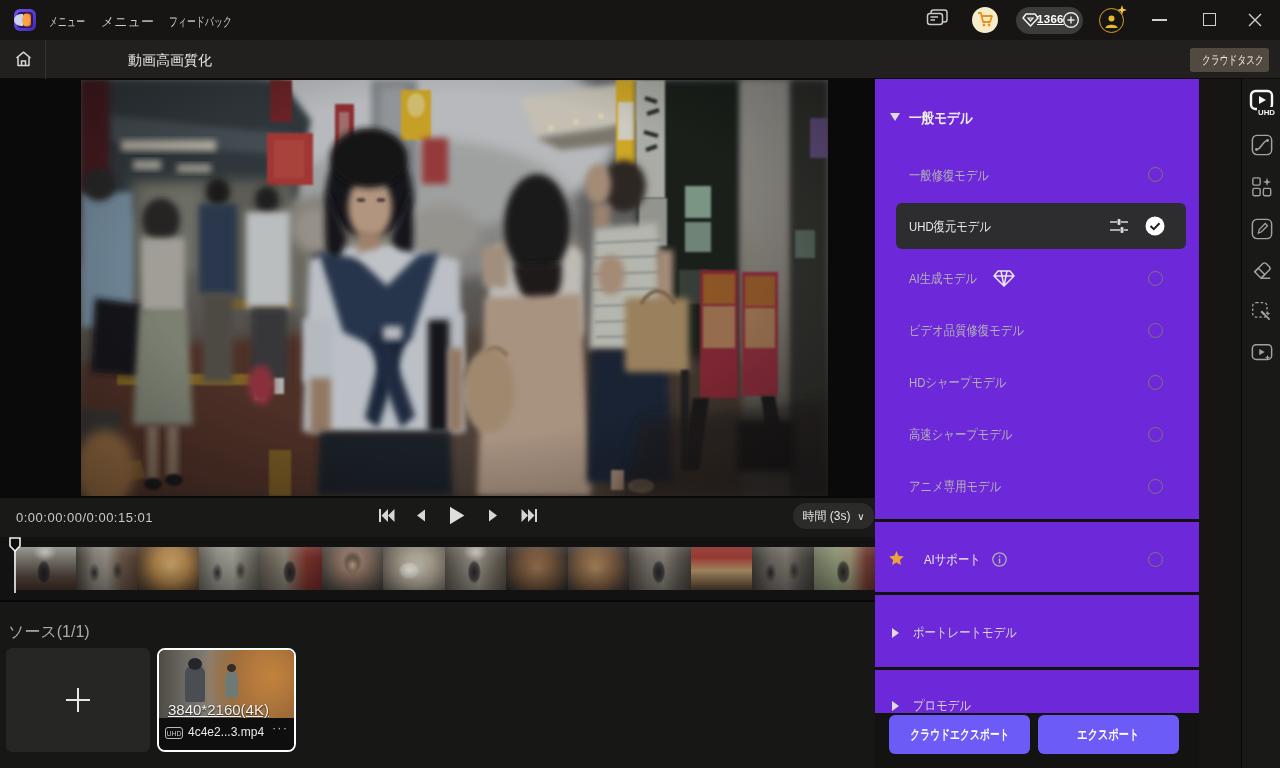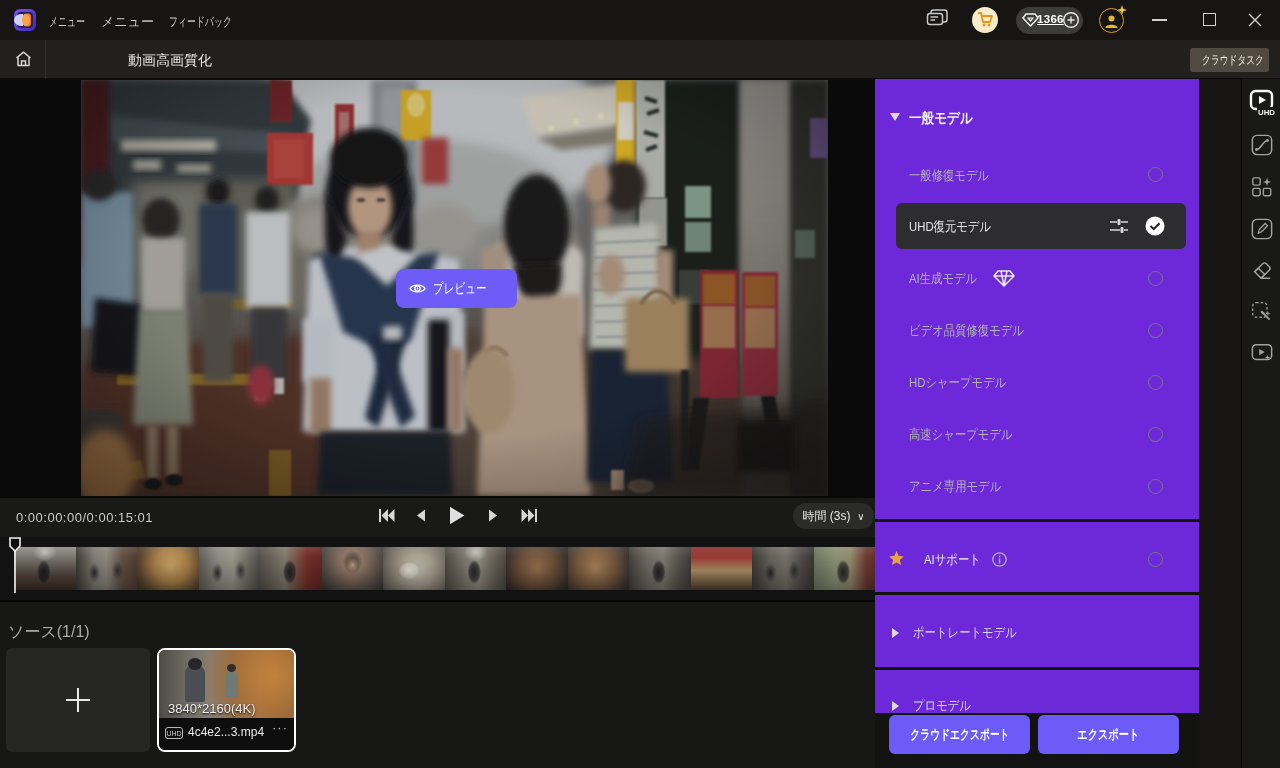--- a/index.html
+++ b/index.html
@@ -297,28 +297,20 @@
 <polygon points="306,248 326,258 297,348 284,338" fill="#1f2940" filter="url(#b3)"></polygon>
 <polygon points="304,248 286,258 320,348 334,336" fill="#232e46" filter="url(#b3)"></polygon>
 <rect x="302" y="246" width="19" height="14" rx="3" fill="#cfd1d5" filter="url(#b3)"></rect>
 <polygon points="239,352 369,352 372,416 236,416" fill="#1b202c" filter="url(#b3)"></polygon>
 <polygon points="560,340 747,320 747,416 540,416" fill="#241f1a" opacity="0.55" filter="url(#b6)"></polygon>
 
 <rect width="747" height="416" fill="url(#vig)"></rect>
 <rect width="747" height="416" fill="#14100d" opacity="0.12"></rect>
 </svg>
     </div>
-    <div id="previewbtn">
-      <svg width="17" height="13" viewBox="0 0 17 13">
-          <path d="M1 6.5 C3.5 2 13.5 2 16 6.5 C13.5 11 3.5 11 1 6.5 Z" stroke="#fff" stroke-width="1.4" fill="none"></path>
-          <circle cx="8.5" cy="6.5" r="2.6" stroke="#fff" stroke-width="1.4" fill="none"></circle>
-          <circle cx="8.5" cy="6.5" r="0.9" fill="#fff"></circle>
-        </svg>
-      <span style="display:inline-block;transform:scaleX(0.75);transform-origin:left center;white-space:nowrap;">プレビュー</span>
-    </div>
   </div>
   <div id="controls">
     <div id="timetext">0:00:00:00/0:00:15:01</div>
     <svg class="abs" style="left:378px;top:10px;" width="17" height="15" viewBox="0 0 17 15">
         <rect x="1" y="1" width="2" height="13" fill="#d6d6d6"></rect>
         <path d="M10 1 L3.5 7.5 L10 14 Z M16.5 1 L10 7.5 L16.5 14 Z" fill="#d6d6d6"></path>
       </svg>
     <svg class="abs" style="left:416px;top:11px;" width="10" height="13" viewBox="0 0 10 13">
         <path d="M9 0.5 L1 6.5 L9 12.5 Z" fill="#d6d6d6"></path>
       </svg>
@@ -378,21 +370,21 @@
       <svg class="abs" style="left:58px;top:38px;" width="28" height="28">
           <path d="M14 2 L14 26 M2 14 L26 14" stroke="#e8e8e8" stroke-width="2"></path>
         </svg>
     </div>
     <div id="vidtile">
       <div class="abs" style="left:0;top:0;width:135px;height:68px;background:radial-gradient(circle at 85% 38%,rgba(200,132,58,0.9) 0%,rgba(176,110,50,0.75) 32%,rgba(130,84,48,0) 62%),linear-gradient(90deg,#4e4a44 0%,#6e6a64 20%,#848076 38%,#7e7058 55%,#96805a 75%,#6e6048 100%);"></div>
       <div class="abs" style="left:26px;top:16px;width:20px;height:36px;background:#4a4e52;border-radius:7px 7px 2px 2px;"></div>
       <div class="abs" style="left:29px;top:8px;width:14px;height:12px;background:#26262a;border-radius:50%;"></div>
       <div class="abs" style="left:66px;top:22px;width:13px;height:26px;background:#6e7a74;border-radius:5px 5px 2px 2px;"></div>
       <div class="abs" style="left:68px;top:14px;width:9px;height:8px;background:#2e2d2a;border-radius:50%;"></div>
-      <div class="abs" style="left:9px;top:51px;font-size:13px;color:#f2f2f2;text-shadow:0 1px 2px #000;">3840*2160(4K)</div>
+      <div class="abs" style="left:9px;top:51px;font-size:15px;color:#f2f2f2;text-shadow:0 1px 2px #000;text-decoration:underline;">3840*2160(4K)</div>
       <div class="abs" style="left:0;top:68px;width:135px;height:32px;background:#0e0e0e;"></div>
       <div class="abs" style="left:6px;top:77px;width:18px;height:12px;border:1px solid #b8b8b8;border-radius:3px;color:#c8c8c8;font-size:7px;text-align:center;line-height:11px;">UHD</div>
       <div class="abs" style="left:29px;top:75px;font-size:12px;color:#e8e8e8;">4c4e2...3.mp4</div>
       <div class="abs" style="left:113px;top:70px;font-size:13px;color:#c0c0c0;letter-spacing:1px;">···</div>
     </div>
   </div>
   <div id="rightpanel">
     <div id="hl"></div>
     <svg class="abs" style="left:14px;top:33px;" width="12" height="10">
         <path d="M1 1 L11 1 L6 9 Z" fill="#dcdcdc"></path>

